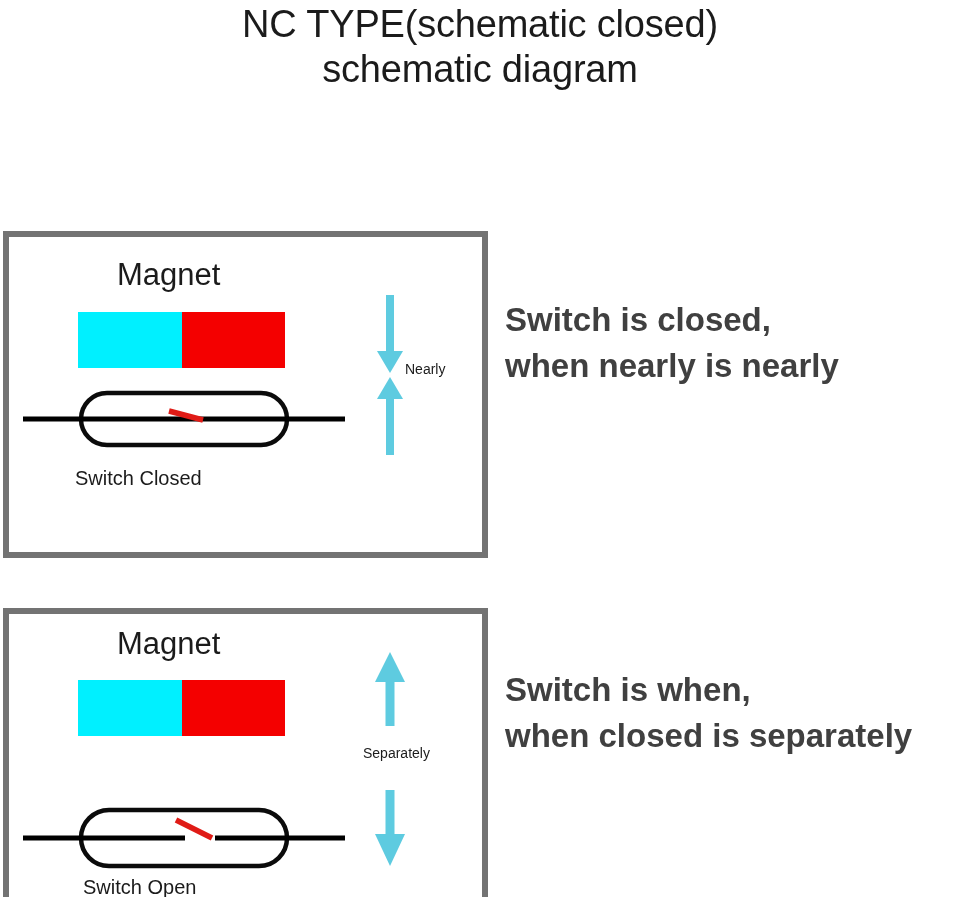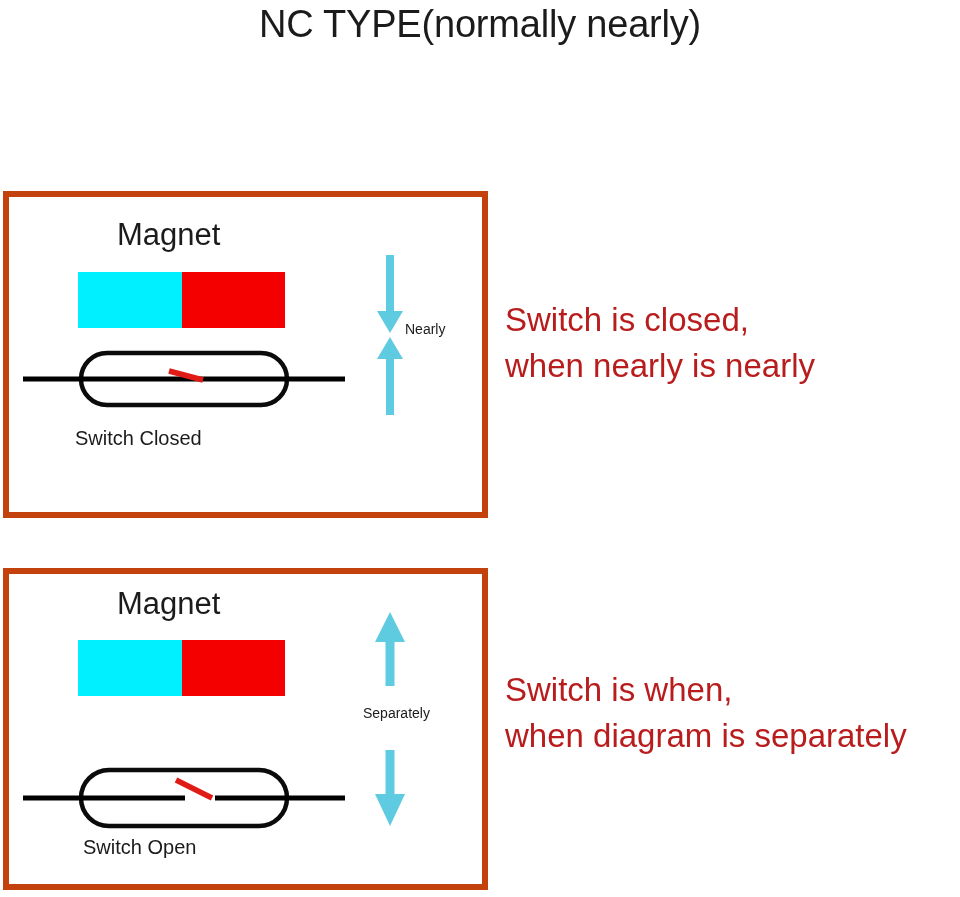--- a/index.html
+++ b/index.html
@@ -30,22 +30,23 @@
     font-size: 38px;
     font-weight: 400;
     letter-spacing: -0.2px;
     color: #1b1b1b;
   }
 
   
   .panel {
     position: absolute;
     box-sizing: border-box;
-    border: 6px solid #c2410c;
+    border: 6px solid #737373;
     background: #ffffff;
+    margin-top: 40px;
   }
   #panel-top    { left: 3px; top: 191px; width: 485px; height: 327px; }
   #panel-bottom { left: 3px; top: 568px; width: 485px; height: 322px; }
 
   
   .panel-inner { position: absolute; inset: 0; }
 
   .magnet-label {
     position: absolute;
     font-size: 31px;
@@ -85,32 +86,33 @@
     font-size: 14px;
     font-weight: 400;
     white-space: nowrap;
     color: #1b1b1b;
   }
 
   
   .description {
     position: absolute;
     font-size: 33px;
-    font-weight: 400;
+    font-weight: 700;
     line-height: 1.38;
-    color: #b91c1c;
+    color: #404040;
     white-space: nowrap;
   }
   .description .desc-line { display: block; }
 </style>
 </head>
 <body>
 
 <div id="title-block">
-  <span class="title-line">NC TYPE(normally nearly)</span>
+  <span class="title-line">NC TYPE(schematic closed)</span>
+  <span class="title-line">schematic diagram</span>
 </div>
 
 <div class="panel" id="panel-top">
   <div class="panel-inner">
 
     <div class="magnet-label" style="left:108px; top:20px;">Magnet</div>
 
     <div class="magnet-bar" style="left:69px; top:75px; width:207px; height:56px;">
       <div class="pole pole-north" style="background:#00f0ff;"></div>
       <div class="pole pole-south" style="background:#f40000;"></div>
@@ -194,14 +196,14 @@
       </svg>
     </div>
 
     <div class="arrow-caption" style="left:354px; top:131px;">Separately</div>
 
   </div>
 </div>
 
 <div class="description" style="left:505px; top:667px;">
   <span class="desc-line">Switch is when,</span>
-  <span class="desc-line">when diagram is separately</span>
+  <span class="desc-line">when closed is separately</span>
 </div>
 
 </body></html>

